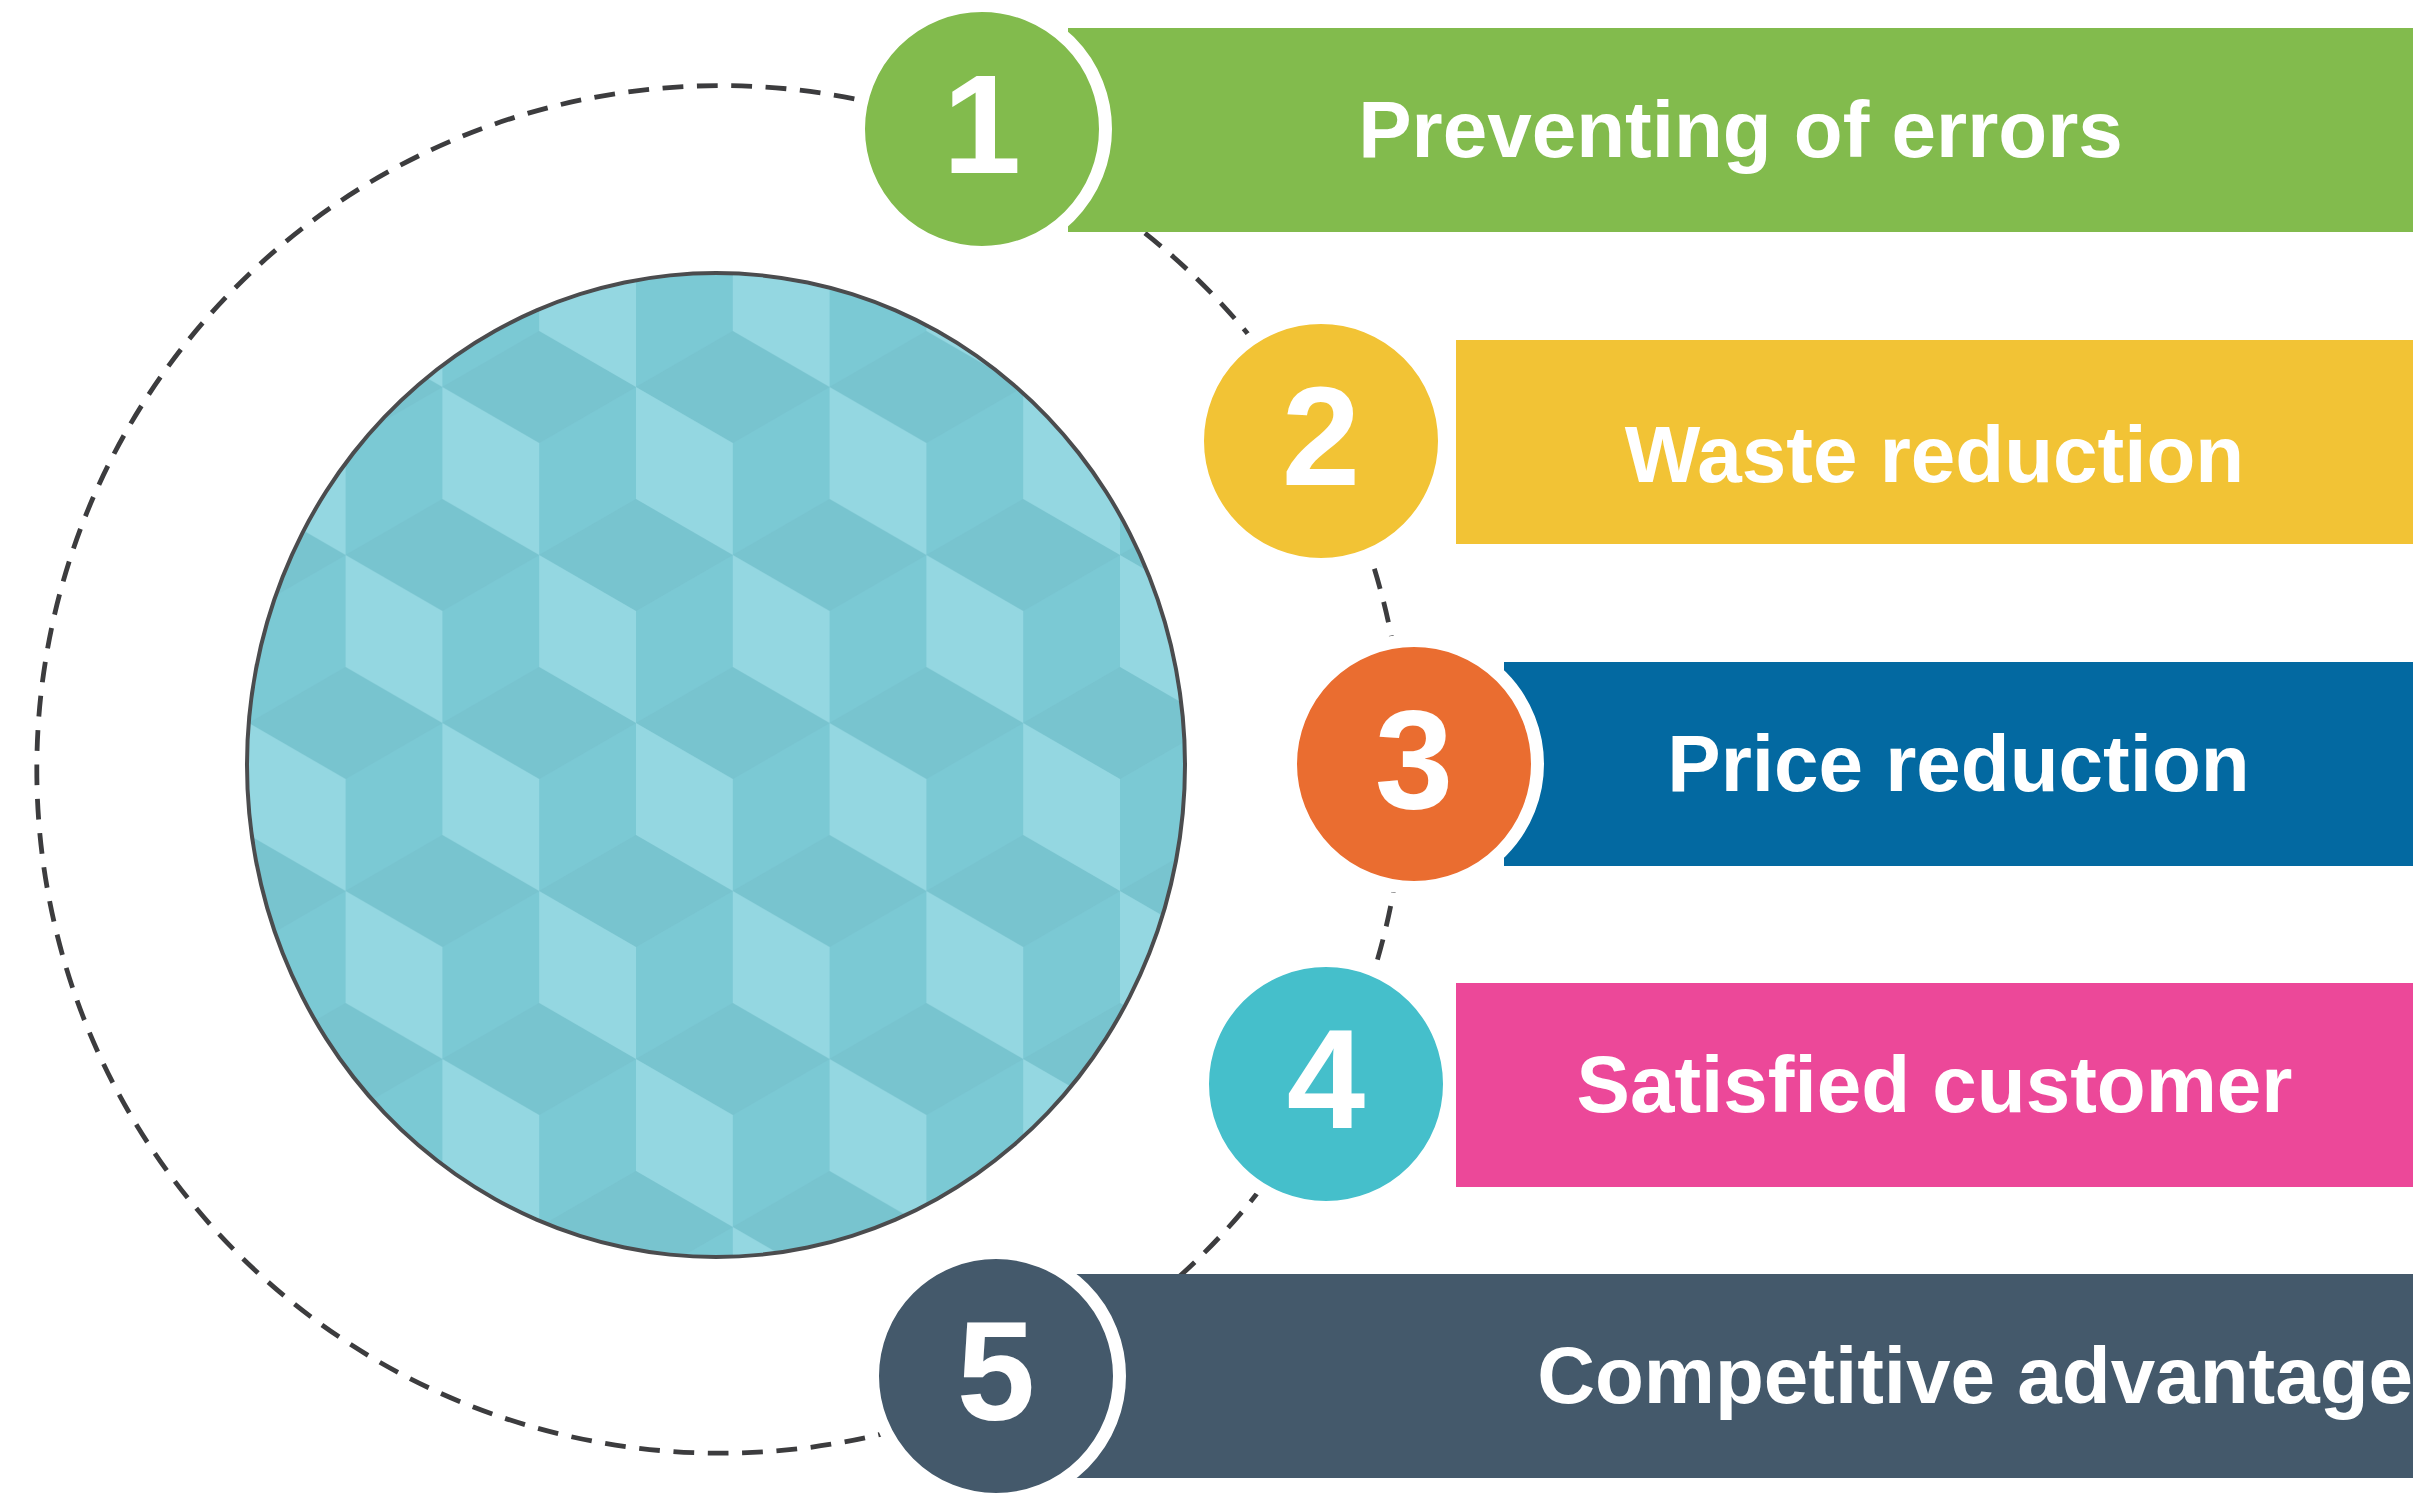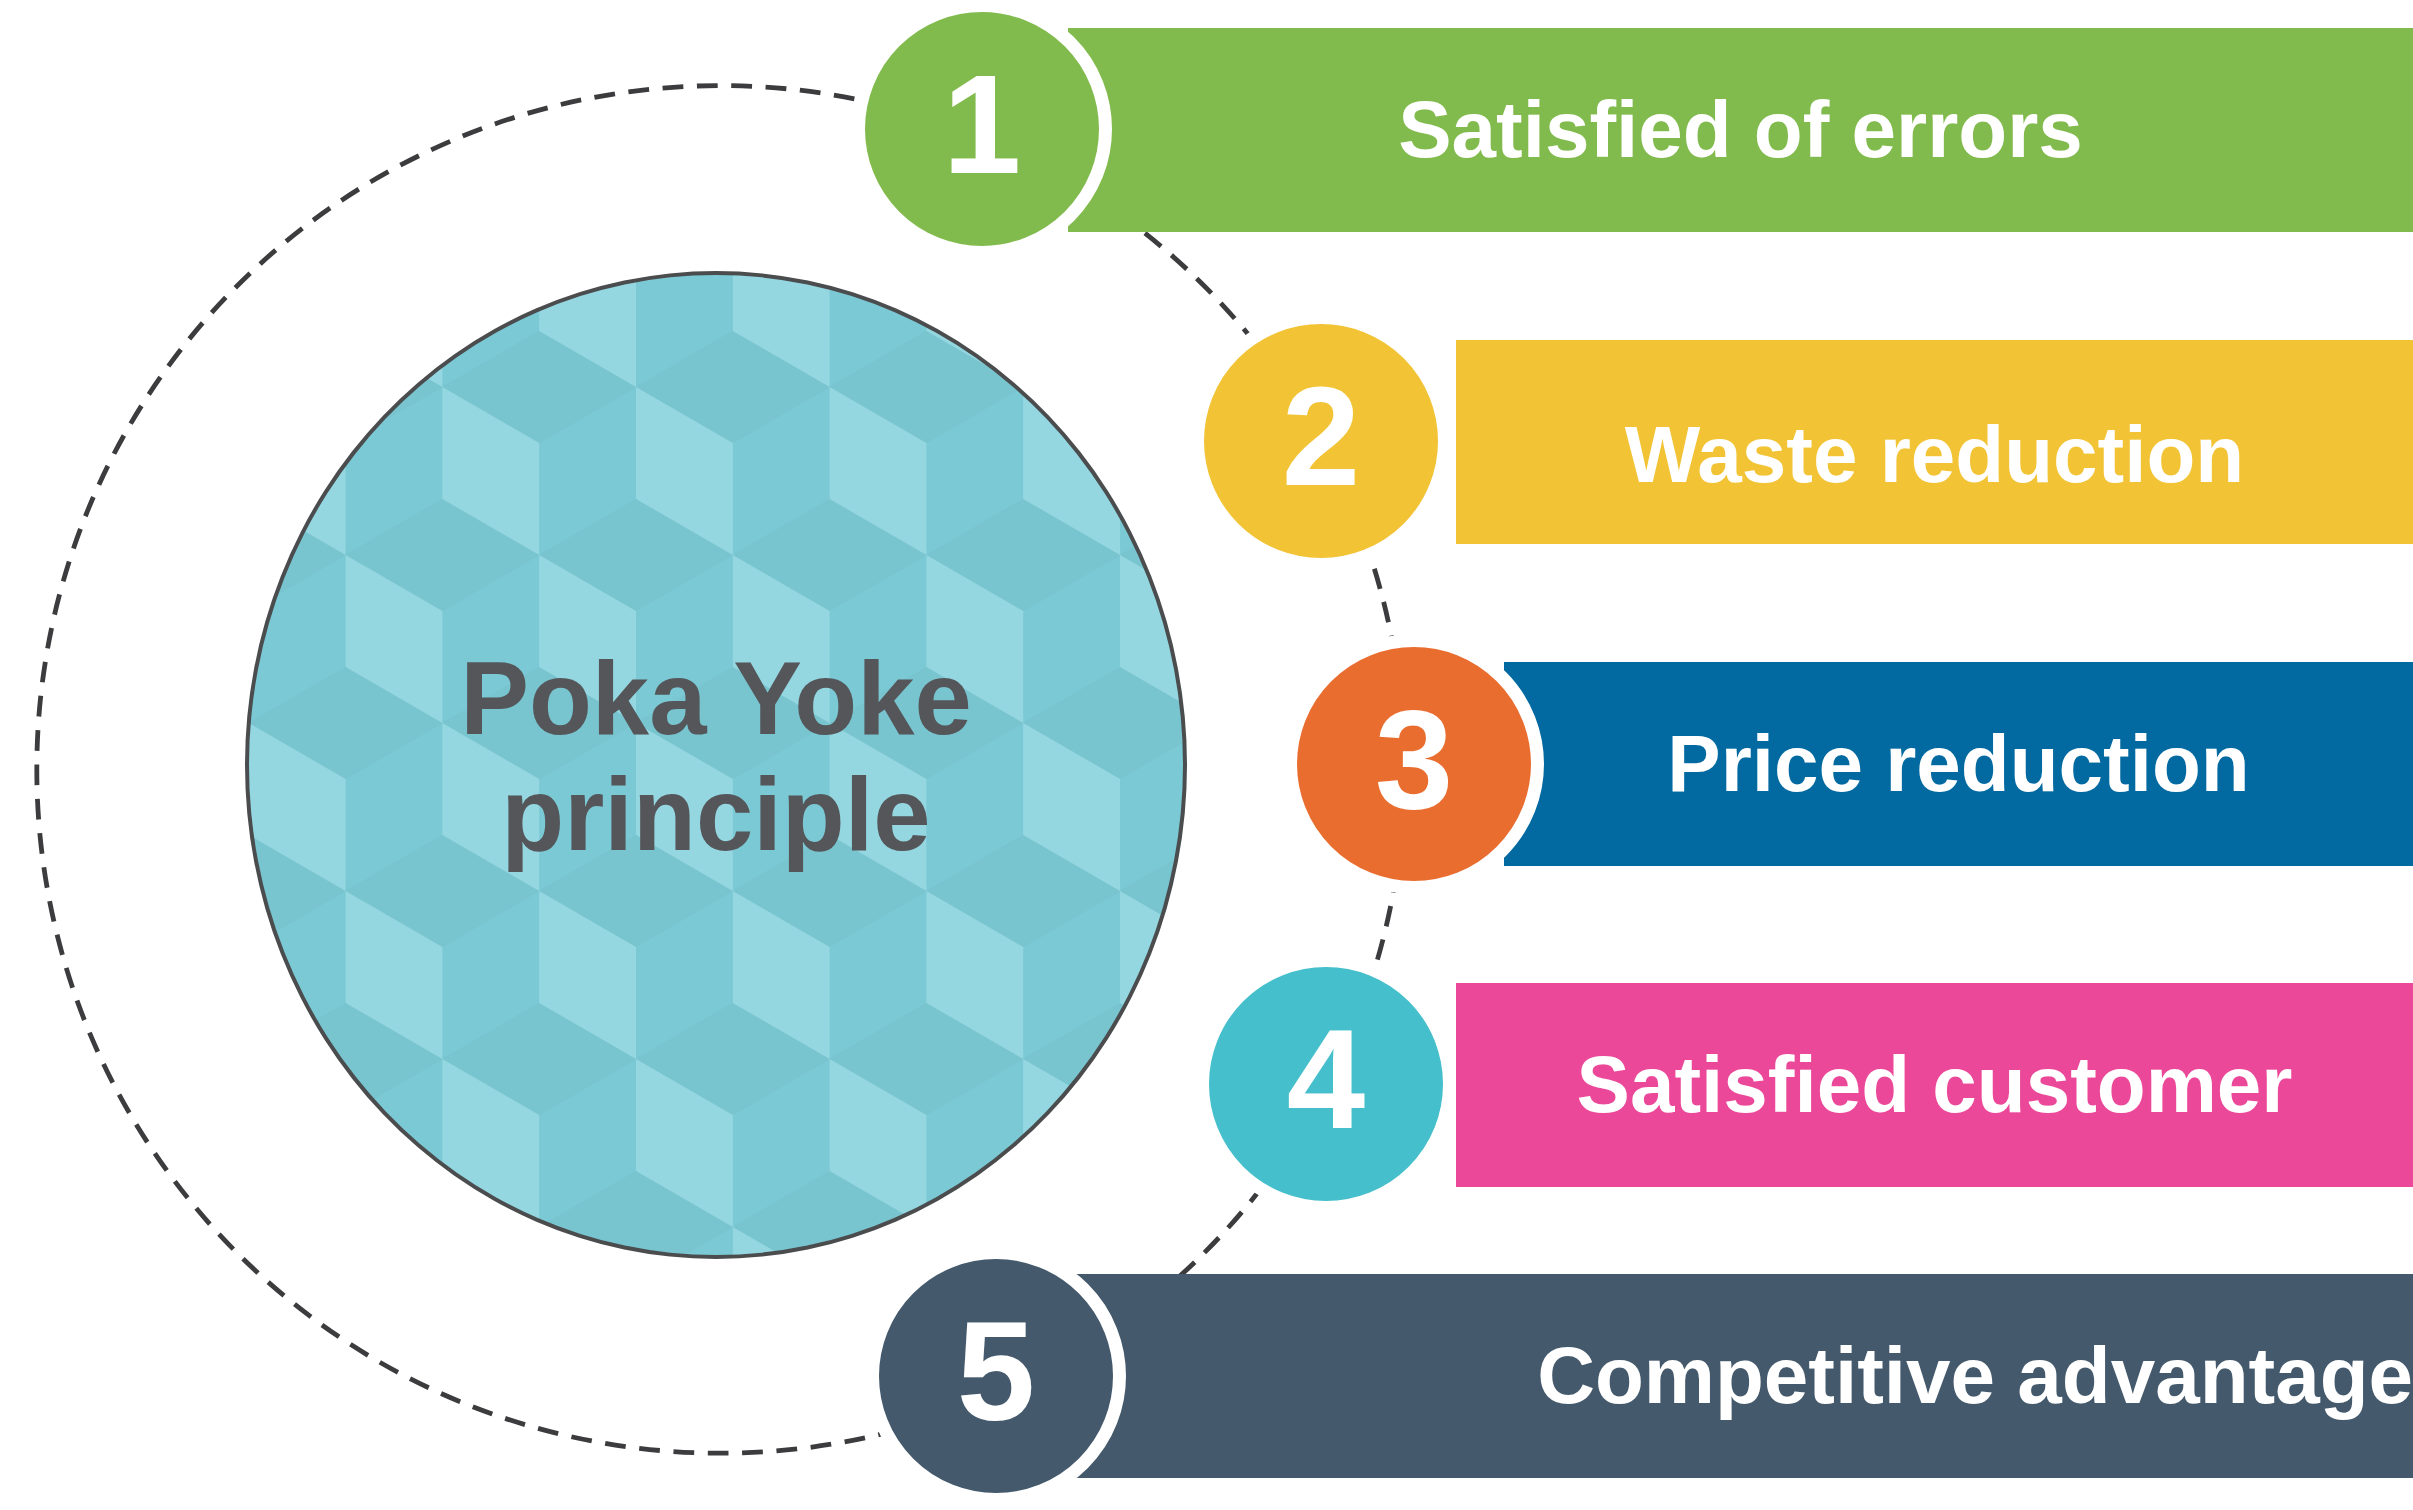--- a/index.html
+++ b/index.html
@@ -119,28 +119,24 @@
         <pattern id="cubePat" width="242" height="420" patternUnits="userSpaceOnUse">
           <use href="#cube" x="0" y="0"></use>
           <use href="#cube" x="242" y="0"></use>
           <use href="#cube" x="121" y="210"></use>
           <use href="#cube" x="0" y="420"></use>
           <use href="#cube" x="242" y="420"></use>
         </pattern>
       </defs>
       <rect x="0" y="0" width="1168" height="1225" fill="url(#cubePat)"></rect>
     </svg>
-    <div class="center-title" style="color: rgb(85, 86, 90);">
-      <div>Poka Yoke</div>
-      <div>principle</div>
-    </div>
   </div>
 
   <div class="bar row1-bar" style="background-color: rgb(130, 187, 77);">
-    <span class="label" style="color: rgb(255, 255, 255);">Satisfied of errors</span>
+    <span class="label" style="color: rgb(255, 255, 255);">Preventing of errors</span>
   </div>
   <div class="badge row1-badge" style="background-color: rgb(130, 187, 77); border-color: rgb(255, 255, 255);">
     <span class="num" style="color: rgb(255, 255, 255);">1</span>
   </div>
 
   <div class="bar row2-bar" style="background-color: rgb(242, 195, 53);">
     <span class="label" style="color: rgb(255, 255, 255); margin-top: 26px;">Waste reduction</span>
   </div>
   <div class="badge row2-badge" style="background-color: rgb(242, 195, 53); border-color: rgb(255, 255, 255);">
     <span class="num" style="color: rgb(255, 255, 255);">2</span>

